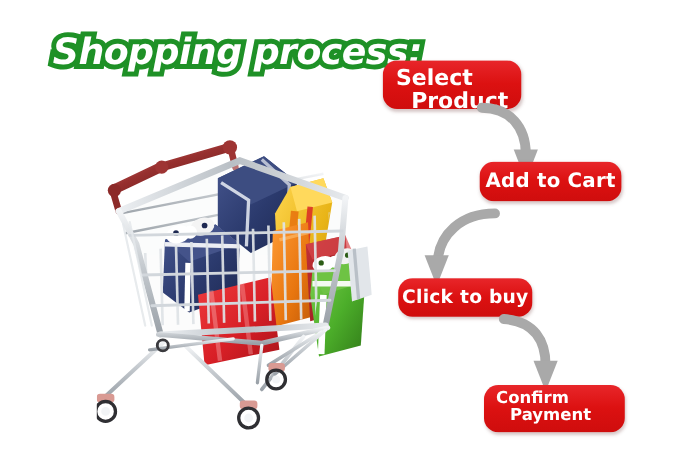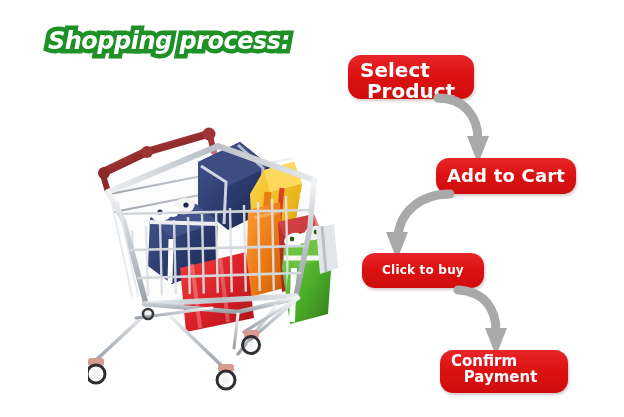--- a/index.html
+++ b/index.html
@@ -19,21 +19,21 @@
   }
 
   
   #title-wrap {
     position: absolute;
     left: 48px;
     top: 27px;
   }
   #title-text {
     font-family: "DejaVu Sans", sans-serif;
-    font-size: 24px;
+    font-size: 33px;
     font-weight: bold;
     font-style: italic;
     letter-spacing: -0.5px;
     color: #ffffff;
     white-space: nowrap;
     -webkit-text-stroke: 9px #1f9127;
     paint-order: stroke fill;
     text-shadow:
       0 0 1px #1f9127,
       0 0 2px #1f9127;
@@ -71,41 +71,41 @@
   
   #node-select {
     left: 348px;
     top: 55px;
     width: 126px;
     height: 44px;
     padding: 5px 10px 4px 12px;
     font-size: 20px;
   }
   #node-select .l1 { text-align: left; }
-  #node-select .l2 { text-align: center; padding-right: 2px; }
+  #node-select .l2 { text-align: right; padding-right: 2px; }
 
   
   #node-cart {
     left: 436px;
-    top: 158px;
-    width: 140px;
+    top: 147px;
+    width: 129px;
     height: 36px;
     font-size: 18px;
     text-align: center;
     line-height: 36px;
     letter-spacing: 0.2px;
   }
 
   
   #node-click {
     left: 362px;
     top: 253px;
     width: 122px;
     height: 35px;
-    font-size: 12px;
+    font-size: 17px;
     text-align: center;
     line-height: 35px;
     letter-spacing: 0.2px;
   }
 
   
   #node-confirm {
     left: 440px;
     top: 350px;
     width: 128px;

